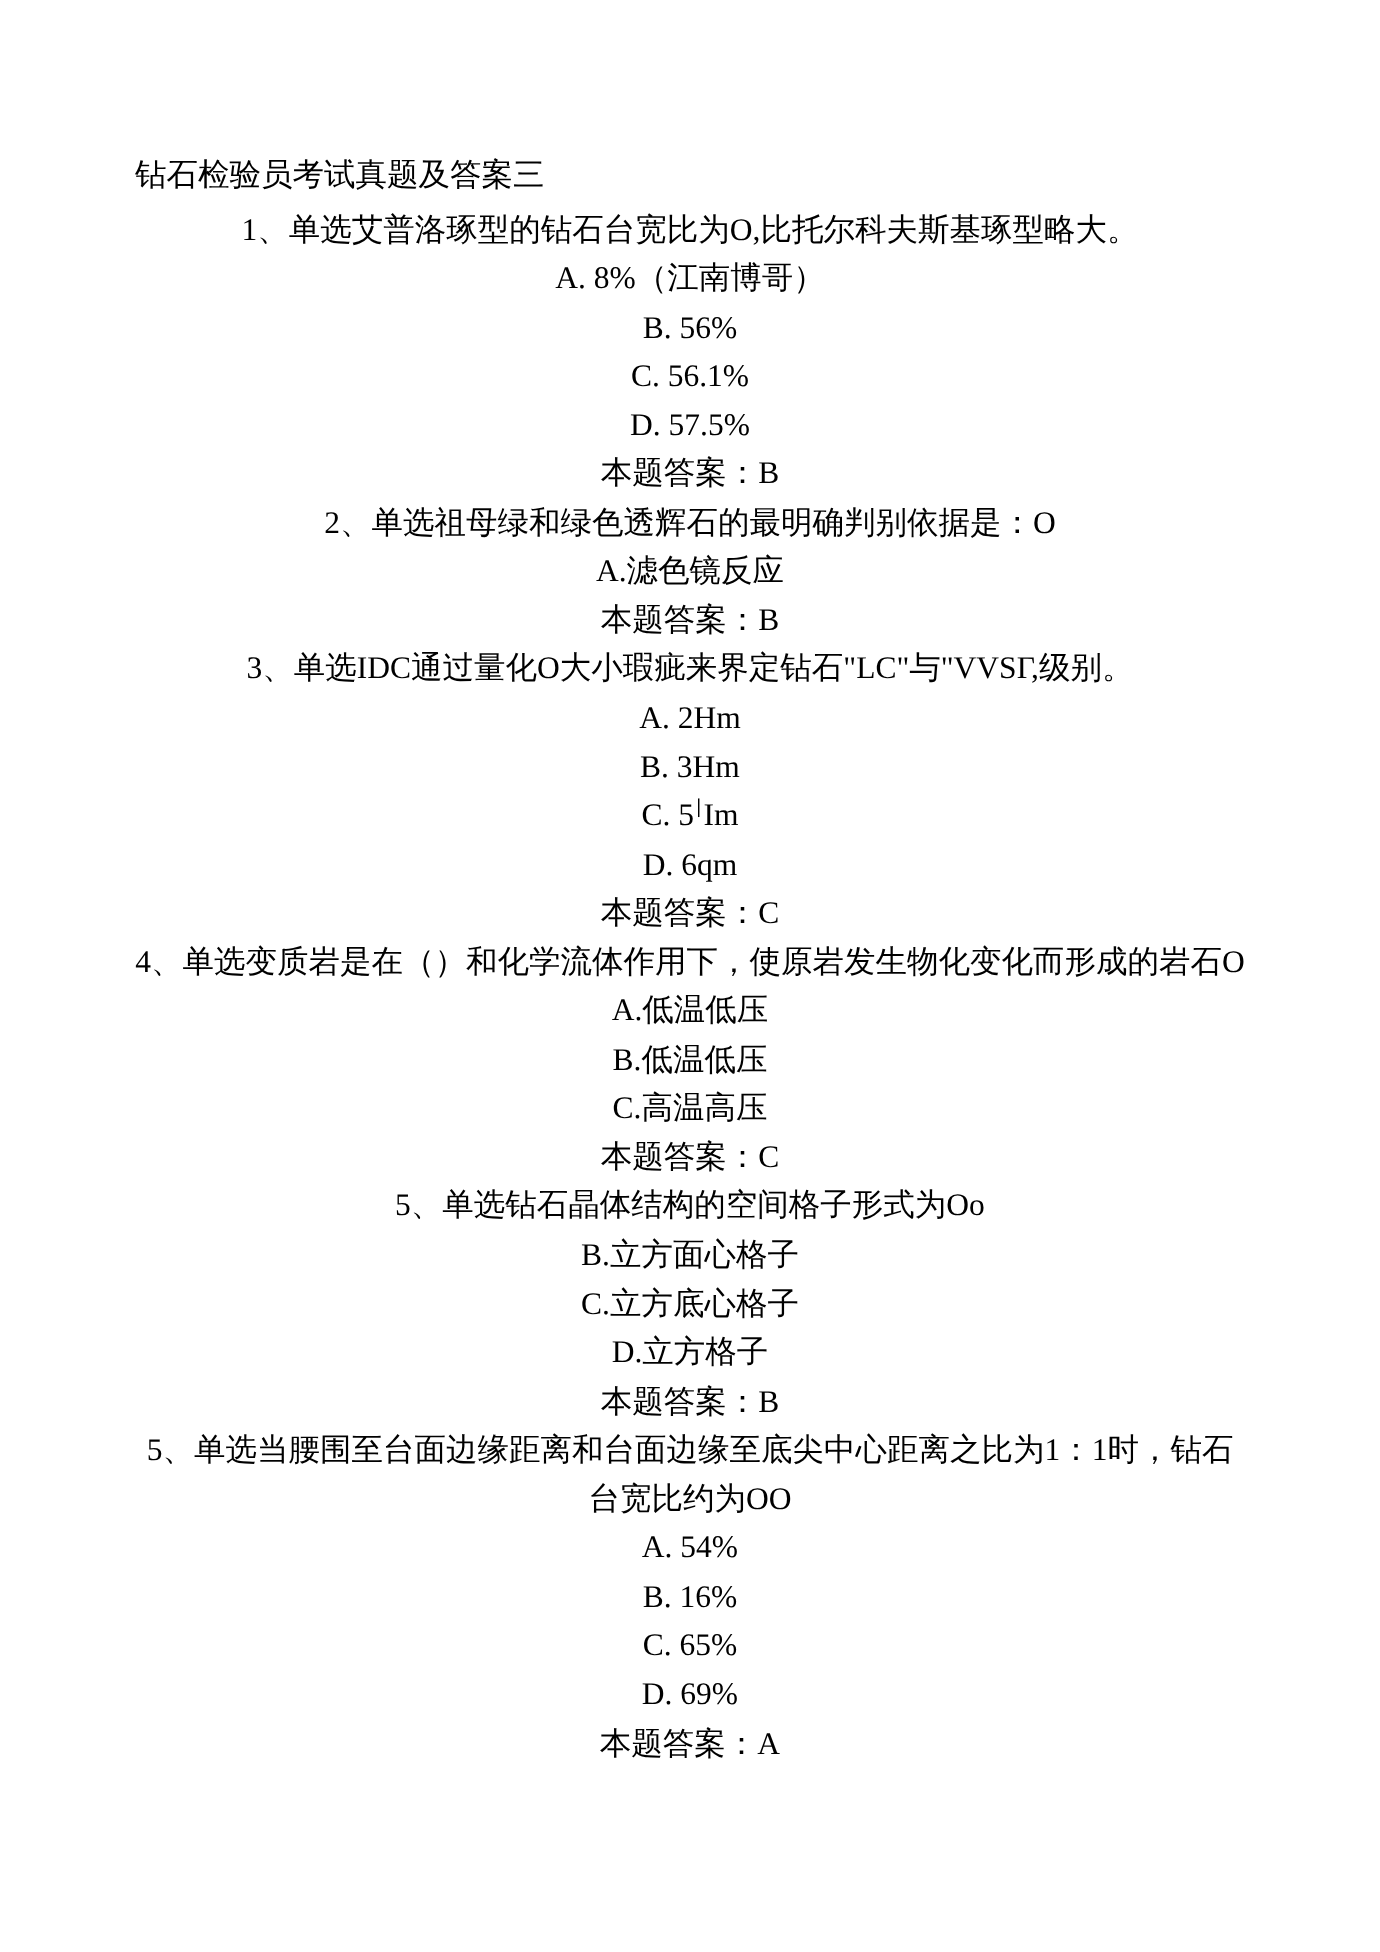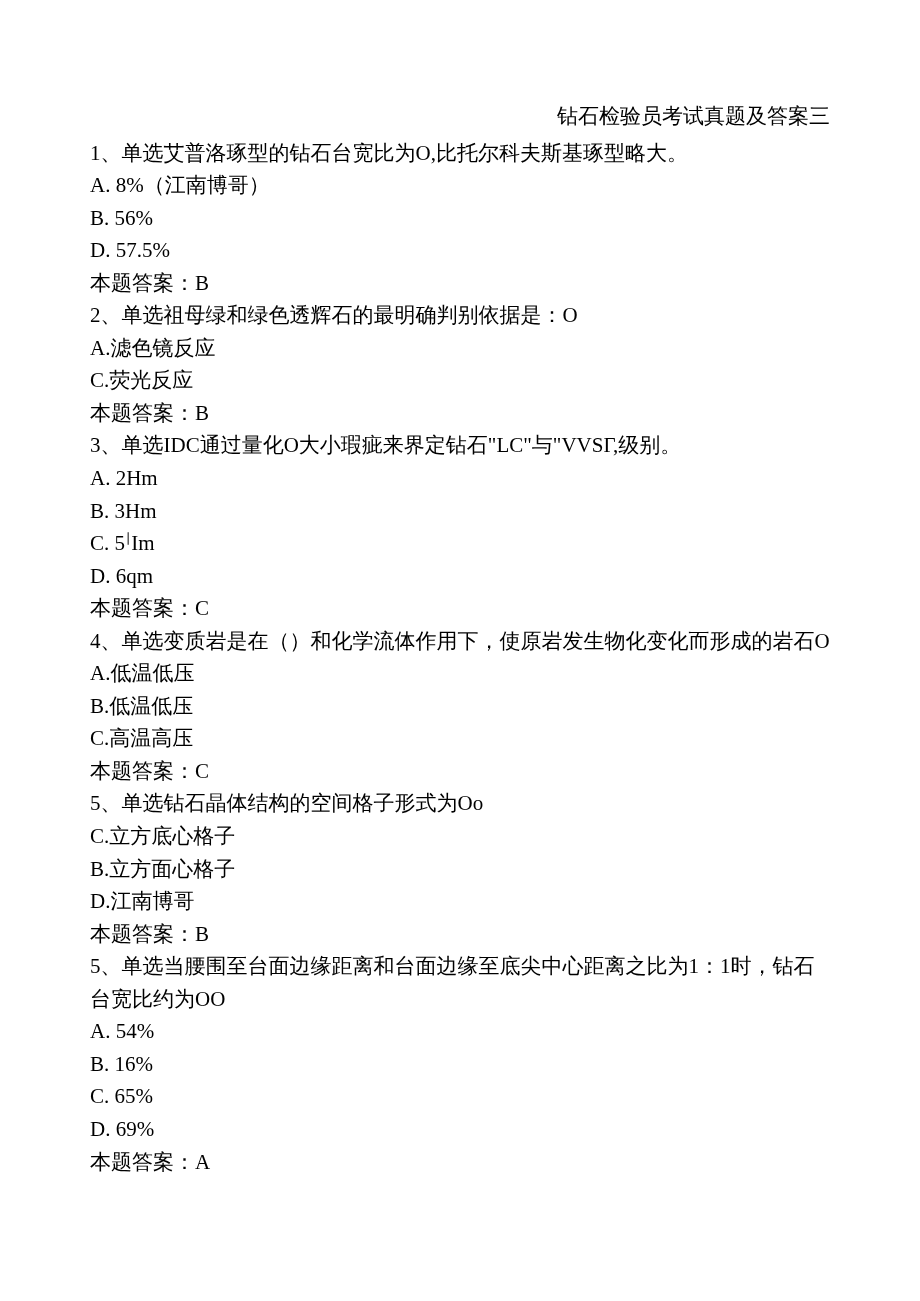--- a/index.html
+++ b/index.html
@@ -9,51 +9,52 @@
     font-family: "SimSun", "宋体", serif;
     width: 920px;
   }
   .page {
     padding: 100px 90px 60px 90px;
     font-size: 21px;
     line-height: 1.55;
     color: #000000;
   }
   .title {
-    text-align: right;
+    text-align: left;
     font-weight: normal;
     margin-bottom: 4px;
   }
   .line {
     white-space: pre-wrap;
+    text-align: center;
   }
   sup {
     font-size: 0.6em;
     vertical-align: super;
     line-height: 0;
   }
 </style>
 </head>
 <body>
 
 <div class="page">
   <div class="title">钻石检验员考试真题及答案三</div>
 
   <div>
     <div class="line">1、单选艾普洛琢型的钻石台宽比为O,比托尔科夫斯基琢型略大。</div>
     <div class="line">A. 8%（江南博哥）</div>
     <div class="line">B. 56%</div>
+    <div class="line">C. 56.1%</div>
     <div class="line">D. 57.5%</div>
     <div class="line">本题答案：B</div>
   </div>
 
   <div>
     <div class="line">2、单选祖母绿和绿色透辉石的最明确判别依据是：O</div>
     <div class="line">A.滤色镜反应</div>
-    <div class="line">C.荧光反应</div>
     <div class="line">本题答案：B</div>
   </div>
 
   <div>
     <div class="line">3、单选IDC通过量化O大小瑕疵来界定钻石"LC"与"VVSΓ,级别。</div>
     <div class="line">A. 2Hm</div>
     <div class="line">B. 3Hm</div>
     <div class="line">C. 5<sup>∣</sup>Im</div>
     <div class="line">D. 6qm</div>
     <div class="line">本题答案：C</div>
@@ -62,23 +63,23 @@
   <div>
     <div class="line">4、单选变质岩是在（）和化学流体作用下，使原岩发生物化变化而形成的岩石O</div>
     <div class="line">A.低温低压</div>
     <div class="line">B.低温低压</div>
     <div class="line">C.高温高压</div>
     <div class="line">本题答案：C</div>
   </div>
 
   <div>
     <div class="line">5、单选钻石晶体结构的空间格子形式为Oo</div>
+    <div class="line">B.立方面心格子</div>
     <div class="line">C.立方底心格子</div>
-    <div class="line">B.立方面心格子</div>
-    <div class="line">D.江南博哥</div>
+    <div class="line">D.立方格子</div>
     <div class="line">本题答案：B</div>
   </div>
 
   <div>
     <div class="line">5、单选当腰围至台面边缘距离和台面边缘至底尖中心距离之比为1：1时，钻石台宽比约为OO</div>
     <div class="line">A. 54%</div>
     <div class="line">B. 16%</div>
     <div class="line">C. 65%</div>
     <div class="line">D. 69%</div>
     <div class="line">本题答案：A</div>

